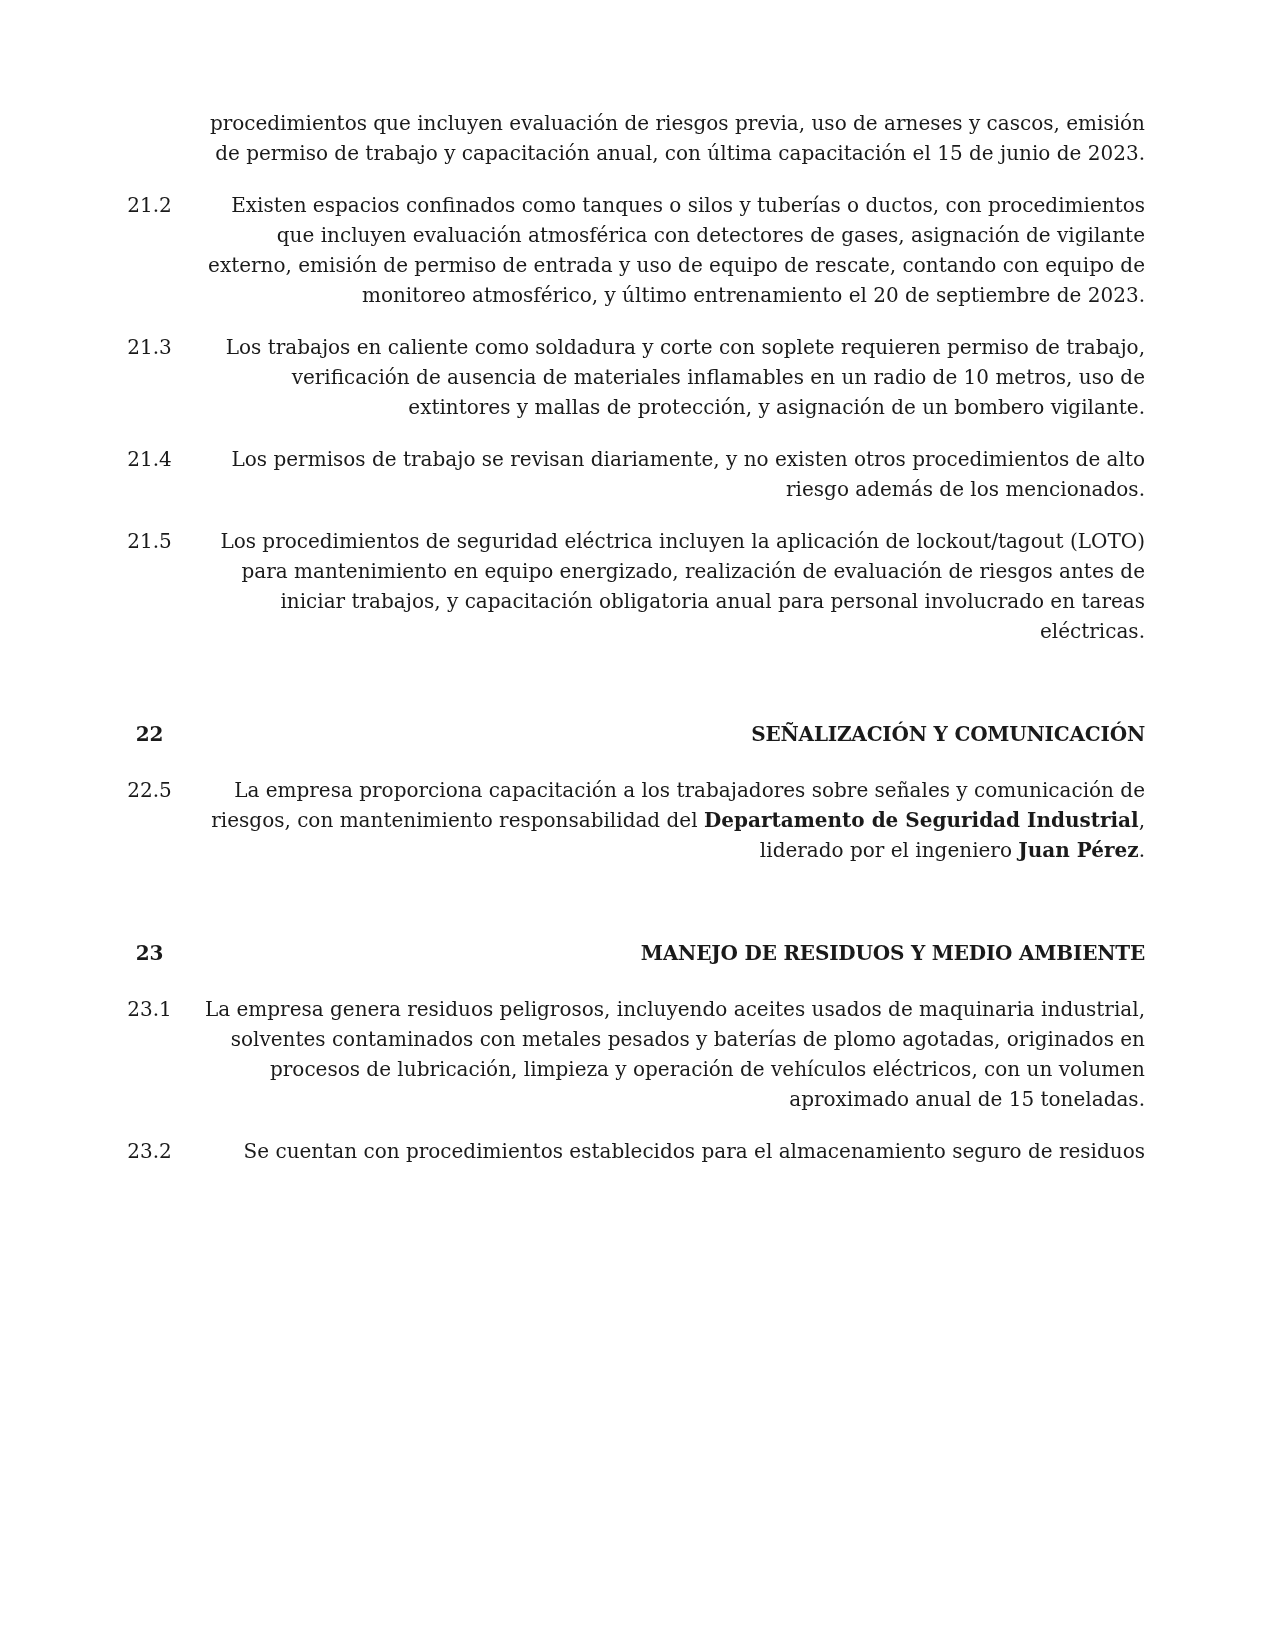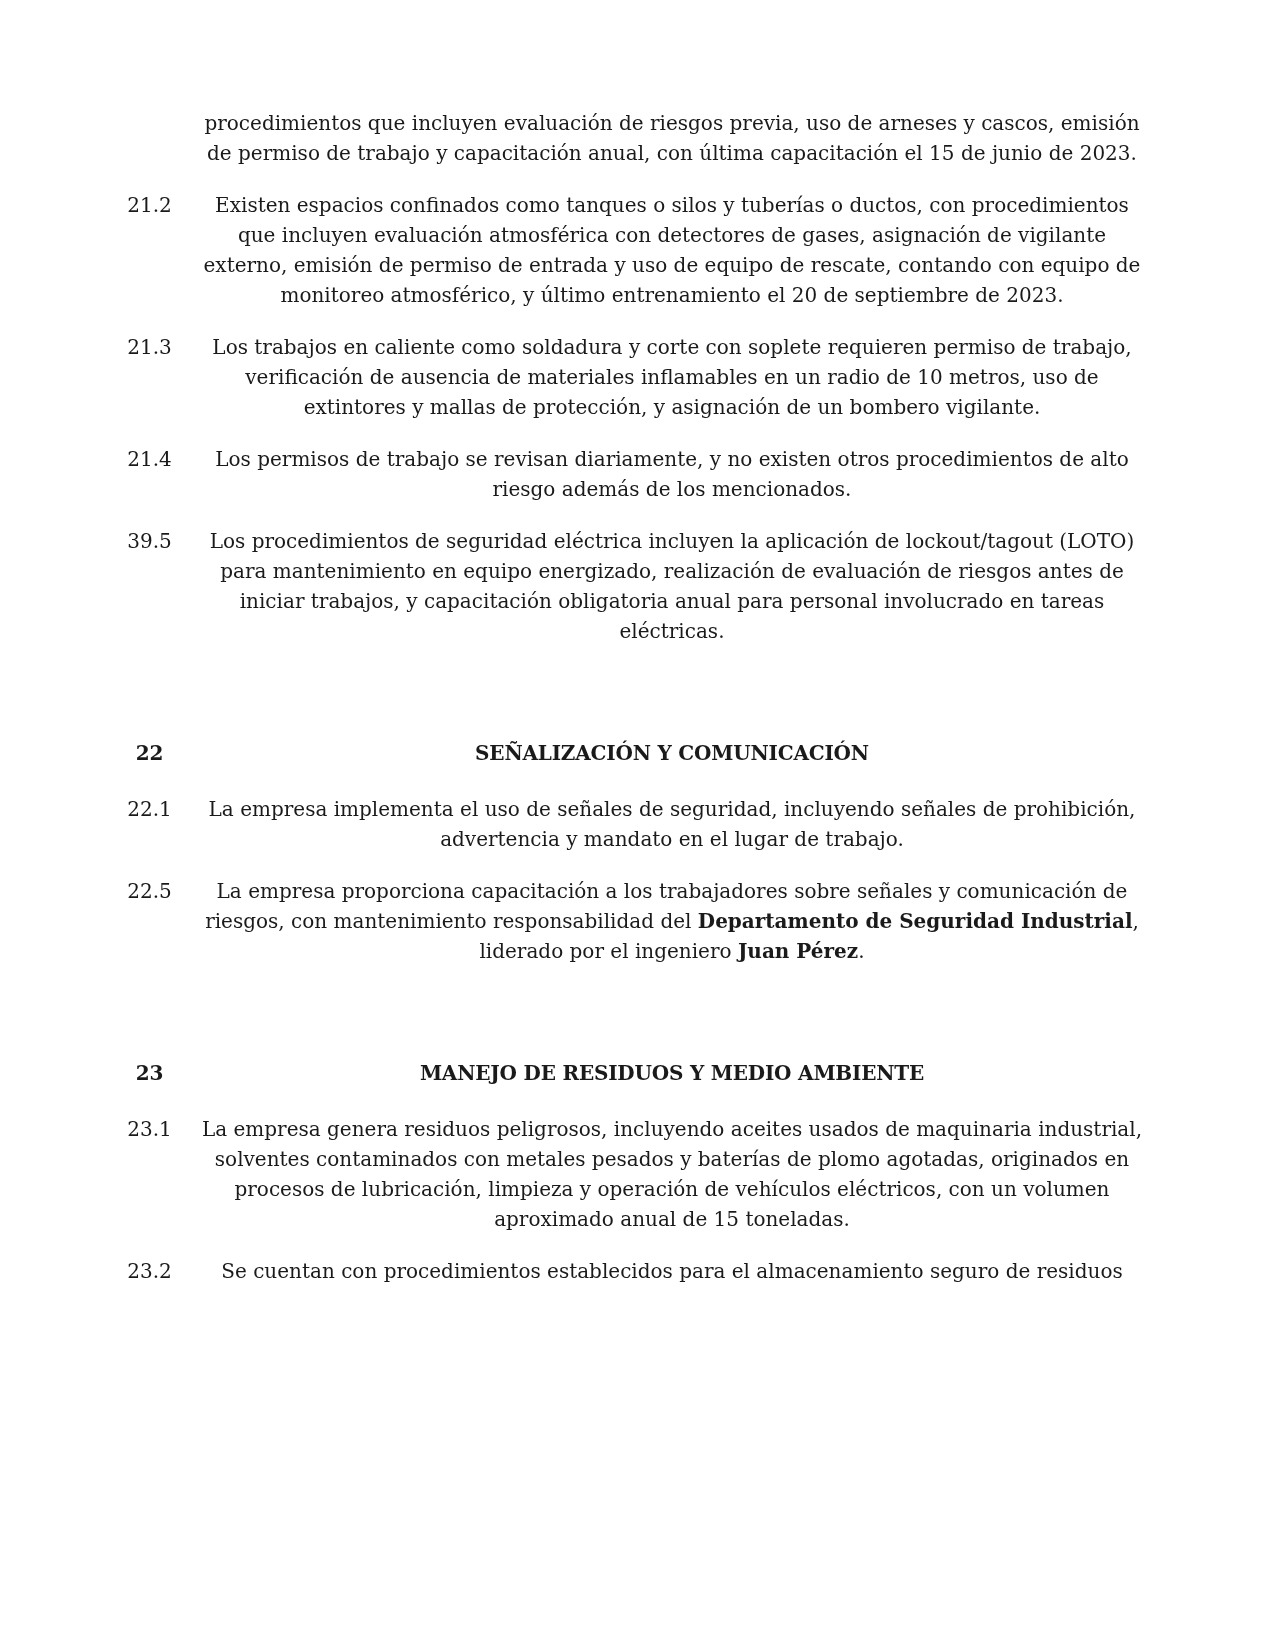--- a/index.html
+++ b/index.html
@@ -27,24 +27,24 @@
   .row + .row {
     margin-top: 22px;
   }
   .num {
     flex: 0 0 63px;
     text-align: center;
   }
   .txt {
     margin-left: 18px;
     width: 946px;
-    text-align: center;
+    text-align: right;
   }
   .row.heading {
-    margin-top: 92px;
+    margin-top: 73px;
   }
   .row.heading + .row {
     margin-top: 26px;
   }
   .heading .num,
   .heading .txt {
     font-weight: bold;
     letter-spacing: -0.2px;
   }
   .b {
@@ -70,33 +70,29 @@
     <div class="num">21.3</div>
     <div class="txt">Los trabajos en caliente como soldadura y corte con soplete requieren permiso de trabajo, verificación de ausencia de materiales inflamables en un radio de 10 metros, uso de extintores y mallas de protección, y asignación de un bombero vigilante.</div>
   </div>
 
   <div class="row">
     <div class="num">21.4</div>
     <div class="txt">Los permisos de trabajo se revisan diariamente, y no existen otros procedimientos de alto riesgo además de los mencionados.</div>
   </div>
 
   <div class="row">
-    <div class="num">39.5</div>
+    <div class="num">21.5</div>
     <div class="txt">Los procedimientos de seguridad eléctrica incluyen la aplicación de lockout/tagout (LOTO) para mantenimiento en equipo energizado, realización de evaluación de riesgos antes de iniciar trabajos, y capacitación obligatoria anual para personal involucrado en tareas eléctricas.</div>
   </div>
 
   <div class="row heading">
     <div class="num">22</div>
     <div class="txt">SEÑALIZACIÓN Y COMUNICACIÓN</div>
   </div>
 
-  <div class="row">
-    <div class="num">22.1</div>
-    <div class="txt">La empresa implementa el uso de señales de seguridad, incluyendo señales de prohibición, advertencia y mandato en el lugar de trabajo.</div>
-  </div>
 
 
 
 
   <div class="row">
     <div class="num">22.5</div>
     <div class="txt"><span>La empresa proporciona capacitación a los trabajadores sobre señales y comunicación de riesgos, con mantenimiento responsabilidad del </span><span class="b">Departamento de Seguridad Industrial</span><span>, liderado por el ingeniero </span><span class="b">Juan Pérez</span><span>.</span></div>
   </div>
 
   <div class="row heading">

